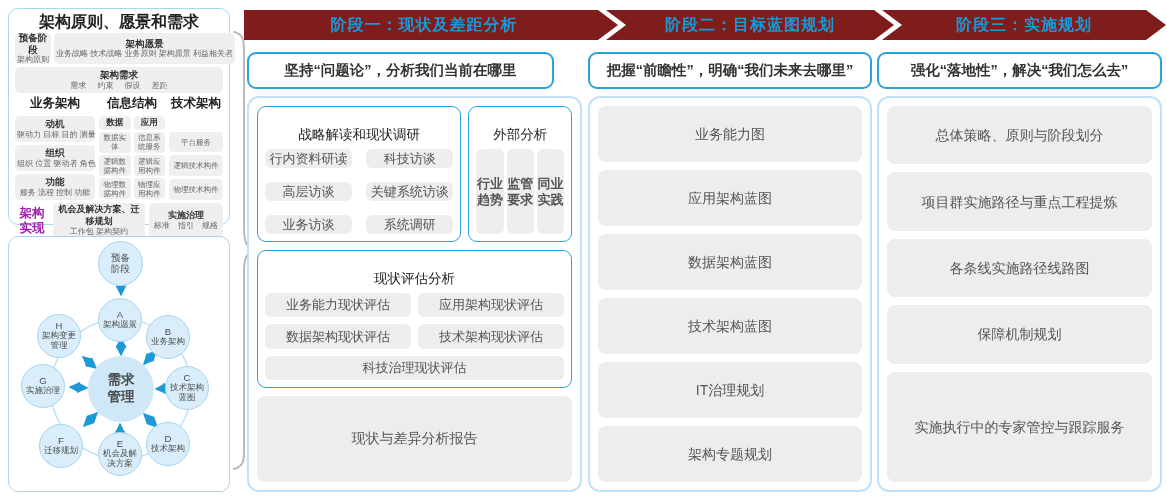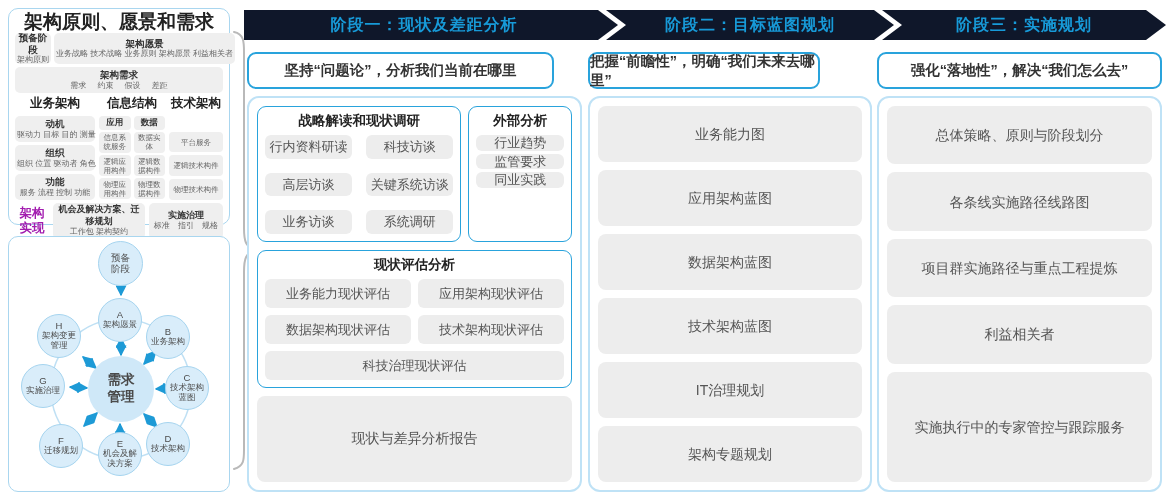--- a/index.html
+++ b/index.html
@@ -2,21 +2,21 @@
 <html><head>
 <meta charset="utf-8">
 <style>
   html,body{margin:0;padding:0;background:#fff;font-family:"Liberation Sans","DejaVu Sans",sans-serif;color:#333;}
   #stage{position:relative;width:1167px;height:499px;background:#fff;overflow:hidden;}
 
   
   .lpanel{position:absolute;left:8px;background:#fff;border:1.5px solid #a9d6ef;border-radius:10px;box-sizing:border-box;}
   #panel-togaf{top:8px;width:222px;height:217px;padding:4px 6px 5px;display:flex;flex-direction:column;gap:3px;}
   #panel-adm{top:236px;width:222px;height:256px;}
-  .tp-title{font-size:19px;font-weight:bold;color:#222;text-align:center;line-height:17px;}
+  .tp-title{font-size:16px;font-weight:bold;color:#222;text-align:center;line-height:17px;}
   .sbox{background:#efefef;border-radius:5px;text-align:center;padding:2px 2px;box-sizing:border-box;display:flex;flex-direction:column;justify-content:center;}
   .sbox .t{font-size:9.5px;font-weight:bold;color:#333;line-height:1.25;}
   .sbox .s{font-size:8px;color:#666;line-height:1.25;white-space:nowrap;}
   .tp-row1{display:flex;gap:3px;height:31px;}
   .tp-row1 .prep{width:48px;}
   .tp-row1 .vision{flex:1;}
   .tp-req{height:27px;}
   .tp-req .s{word-spacing:9px;}
   .tp-grid{display:grid;grid-template-columns:80px 1fr 54px;gap:4px;flex:1;}
   .colhead{font-size:12.5px;font-weight:bold;color:#222;text-align:center;line-height:15px;margin-bottom:2px;}
@@ -42,43 +42,43 @@
   #c-center{left:79px;top:119px;width:66px;height:66px;background:#cfe8f8;border:none;}
   #c-center .lbl{font-size:13.5px;font-weight:bold;color:#4a4a4a;width:30px;line-height:1.25;}
   #c-a{left:89px;top:61px;}  #c-b{left:137px;top:78px;}  #c-c{left:156px;top:129px;}
   #c-d{left:137px;top:185px;} #c-e{left:89px;top:195px;} #c-e .lbl{width:34px;}
   #c-f{left:30px;top:187px;}  #c-g{left:12px;top:127px;} #c-h{left:28px;top:77px;}
 
   
   #brace{position:absolute;left:222px;top:0;}
 
   
-  .band-seg{position:absolute;top:10px;height:30px;background:#0f172a;display:flex;align-items:center;justify-content:center;font-weight:bold;font-size:16px;color:#179ad8;box-sizing:border-box;letter-spacing:1px;}
+  .band-seg{position:absolute;top:10px;height:30px;background:#7f1d1d;display:flex;align-items:center;justify-content:center;font-weight:bold;font-size:16px;color:#179ad8;box-sizing:border-box;letter-spacing:1px;}
   #seg1{left:244px;width:374px;clip-path:polygon(0 0,calc(100% - 20px) 0,100% 50%,calc(100% - 20px) 100%,0 100%);padding-right:14px;}
   #seg2{left:606px;width:288px;clip-path:polygon(0 0,calc(100% - 20px) 0,100% 50%,calc(100% - 20px) 100%,0 100%,20px 50%);}
   #seg3{left:882px;width:284px;clip-path:polygon(0 0,calc(100% - 20px) 0,100% 50%,calc(100% - 20px) 100%,0 100%,20px 50%);}
 
   
   .phase-sub{position:absolute;top:52px;height:37px;background:#fff;border:2px solid #29a3dc;border-radius:9px;display:flex;align-items:center;justify-content:center;font-weight:bold;font-size:14.5px;color:#333;box-sizing:border-box;}
   #sub1{left:247px;width:307px;}
-  #sub2{left:588px;width:232px;}
+  #sub2{left:588px;width:284px;}
   #sub3{left:877px;width:285px;}
 
   
   .phase-col{position:absolute;top:96px;height:396px;background:#fff;border:2px solid #bfe2f6;border-radius:12px;box-sizing:border-box;padding:8px;display:flex;flex-direction:column;gap:8px;}
   #col1{left:247px;width:335px;}
   #col2{left:588px;width:284px;}
   #col3{left:877px;width:285px;}
   .group{border:1.5px solid #29a3dc;border-radius:9px;background:#fff;padding:5px 7px 7px;box-sizing:border-box;display:flex;flex-direction:column;}
-  .group-title{font-weight:bold;font-size:13.5px;color:#222;text-align:center;margin:0 0 6px;line-height:17px;}
+  .group-title{font-weight:normal;font-size:13.5px;color:#222;text-align:center;margin:14px 0 6px;line-height:17px;}
   .item{background:#ededed;border-radius:6px;display:flex;align-items:center;justify-content:center;font-size:13px;color:#555;text-align:center;line-height:1.2;}
   .p1-top{display:flex;gap:7px;height:136px;}
   .g1{flex:2.15;} .g2{flex:1;}
   .g1-grid{display:grid;grid-template-columns:1fr 1fr;gap:14px;flex:1;}
-  .g2-stack{display:flex;flex-direction:column;gap:3px;flex:1;}
+  .g2-stack{display:flex;flex-direction:row;gap:3px;flex:1;font-weight:bold;}
   .g3{height:138px;}
   .g3-grid{display:grid;grid-template-columns:1fr 1fr;gap:7px;flex:1;}
   .span2{grid-column:1/3;}
   .p1-out{flex:1;background:#ededed;border-radius:8px;display:flex;align-items:center;justify-content:center;font-size:14px;color:#555;}
   .bigitem{flex:1;background:#ededed;border-radius:8px;display:flex;align-items:center;justify-content:center;font-size:14px;color:#555;text-align:center;padding:2px 8px;line-height:1.3;}
   .tall{flex:1.95;}
 </style>
 </head>
 <body>
 
@@ -115,30 +115,30 @@
         <div class="sbox" style="flex:1">
           <span class="t">功能</span>
           <span class="s">服务 流程 控制 功能</span>
         </div>
       </div>
 
       <div class="stack">
         <div class="colhead">信息结构</div>
         <div class="info-cols">
           <div class="subcol">
+            <div class="subhead">数据</div>
+            <div class="tinybox">数据实体</div>
+            <div class="tinybox">逻辑数据构件</div>
+            <div class="tinybox">物理数据构件</div>
+          </div>
+          <div class="subcol">
             <div class="subhead">应用</div>
             <div class="tinybox">信息系统服务</div>
             <div class="tinybox">逻辑应用构件</div>
             <div class="tinybox">物理应用构件</div>
-          </div>
-          <div class="subcol">
-            <div class="subhead">数据</div>
-            <div class="tinybox">数据实体</div>
-            <div class="tinybox">逻辑数据构件</div>
-            <div class="tinybox">物理数据构件</div>
           </div>
         </div>
       </div>
 
       <div class="stack">
         <div class="colhead">技术架构</div>
         <div class="tech-spacer"></div>
         <div class="tinybox">平台服务</div>
         <div class="tinybox">逻辑技术构件</div>
         <div class="tinybox">物理技术构件</div>
@@ -280,19 +280,19 @@
     <div class="bigitem">业务能力图</div>
     <div class="bigitem">应用架构蓝图</div>
     <div class="bigitem">数据架构蓝图</div>
     <div class="bigitem">技术架构蓝图</div>
     <div class="bigitem">IT治理规划</div>
     <div class="bigitem">架构专题规划</div>
   </div>
 
   <div class="phase-col" id="col3">
     <div class="bigitem">总体策略、原则与阶段划分</div>
+    <div class="bigitem">项目群实施路径与重点工程提炼</div>
     <div class="bigitem">各条线实施路径线路图</div>
-    <div class="bigitem">项目群实施路径与重点工程提炼</div>
-    <div class="bigitem">利益相关者</div>
+    <div class="bigitem">保障机制规划</div>
     <div class="bigitem tall">实施执行中的专家管控与跟踪服务</div>
   </div>
 
 </div>
 
 </body></html>

